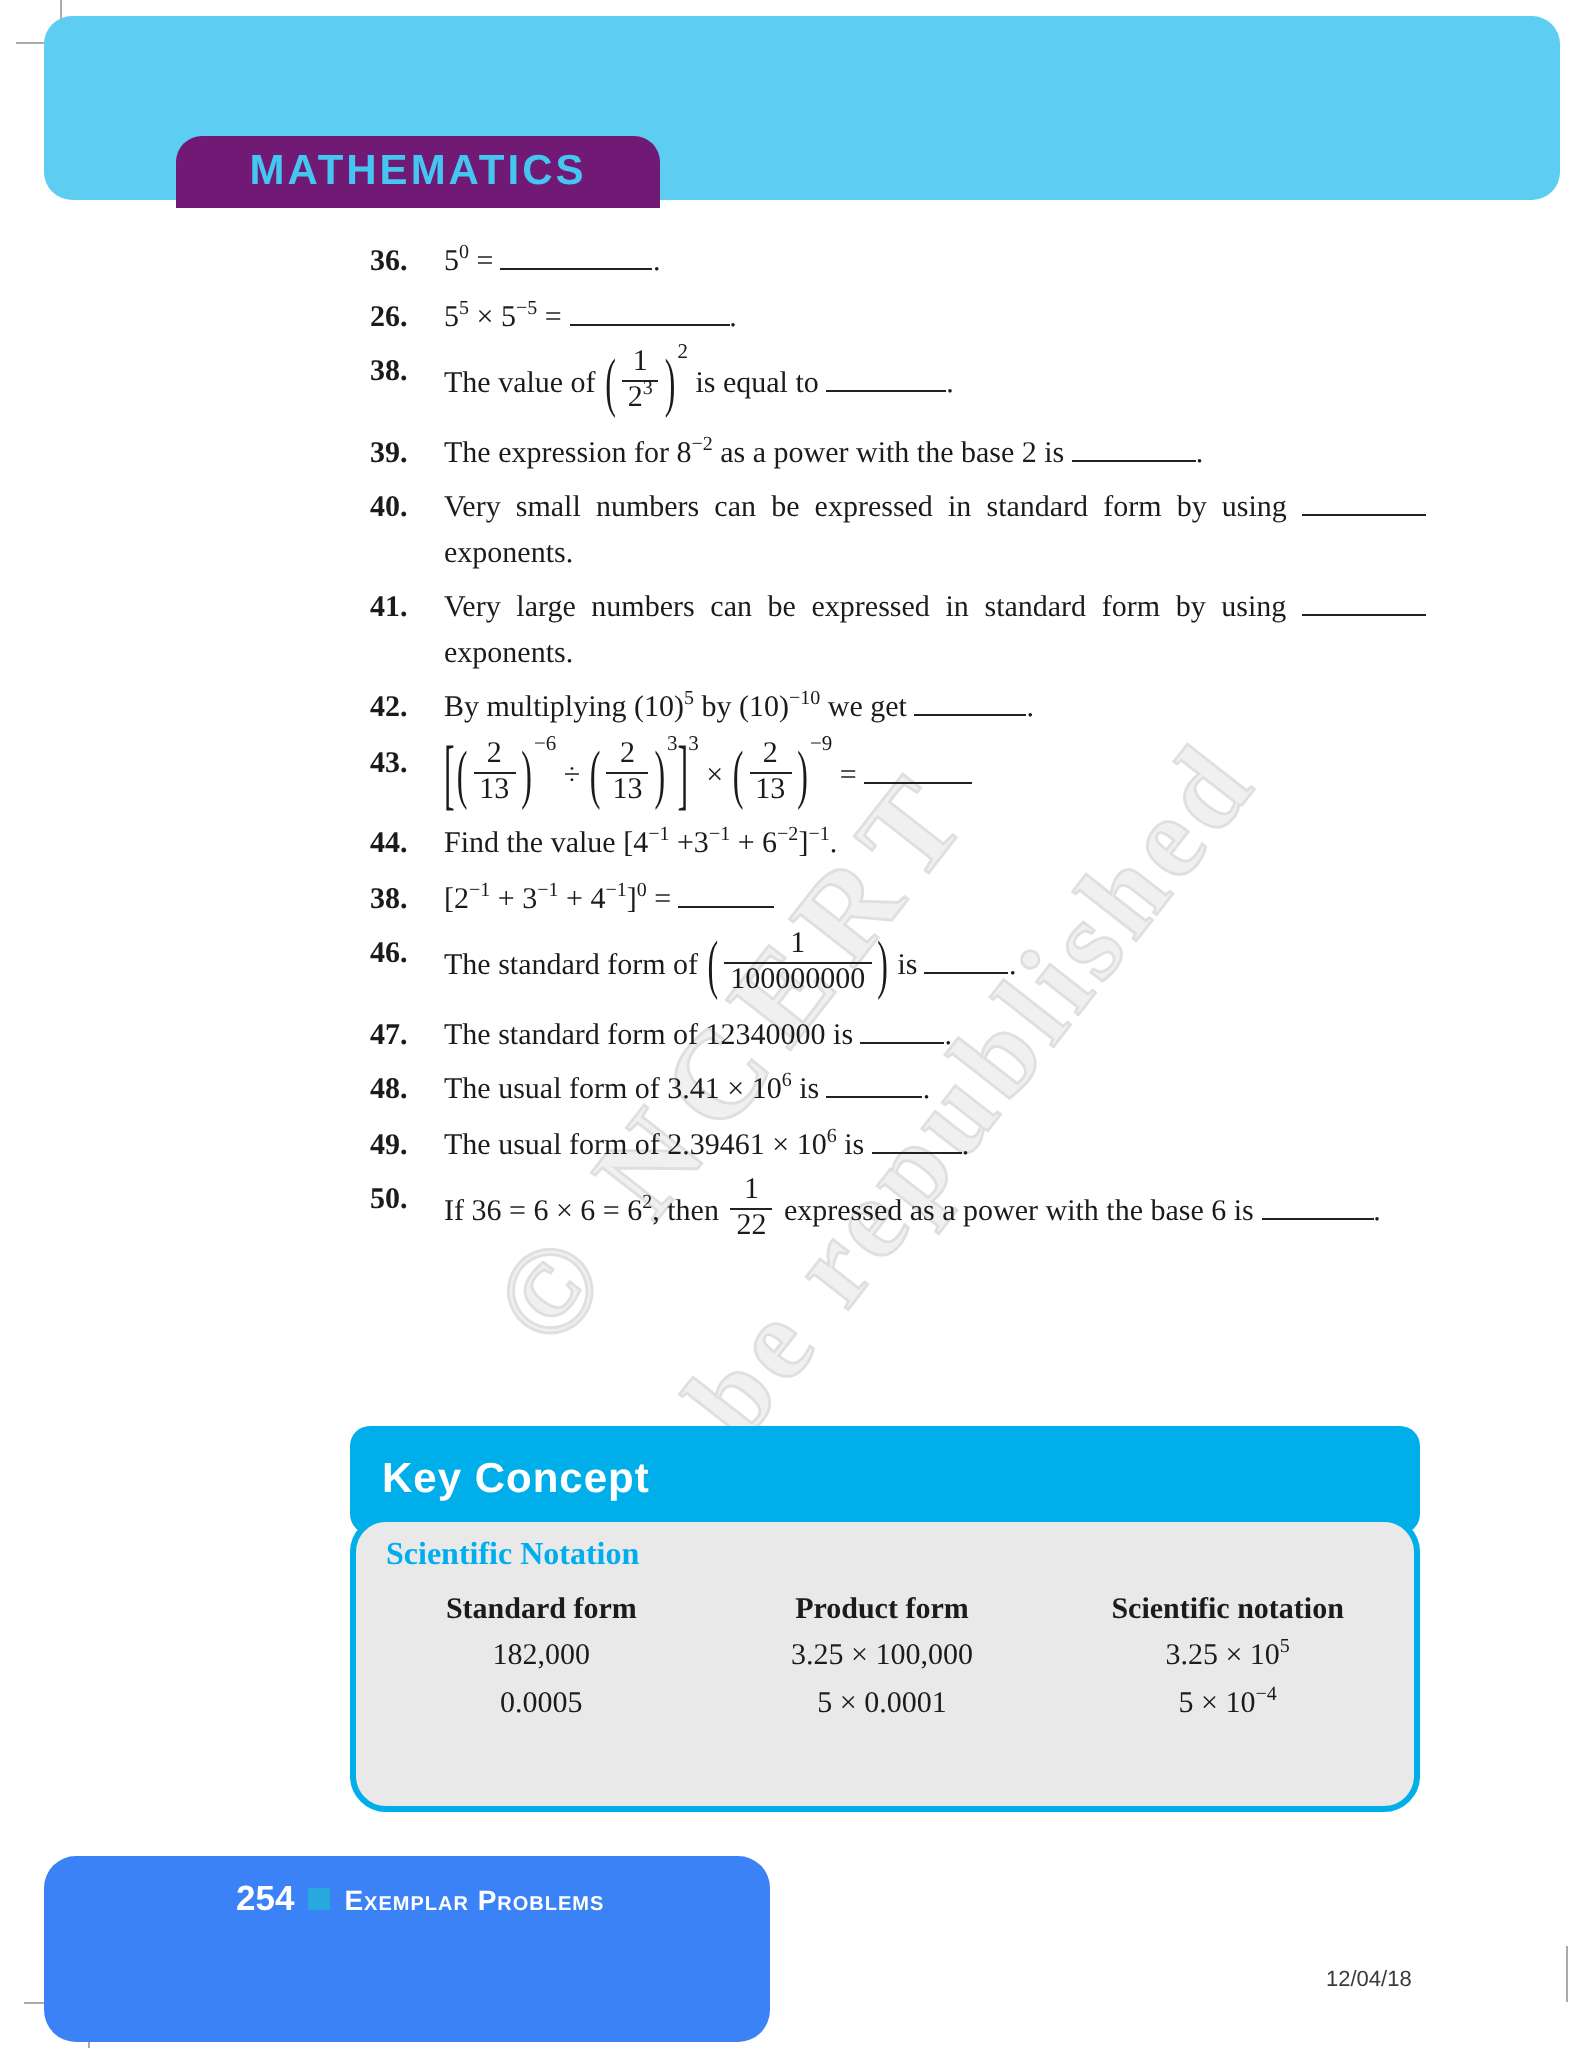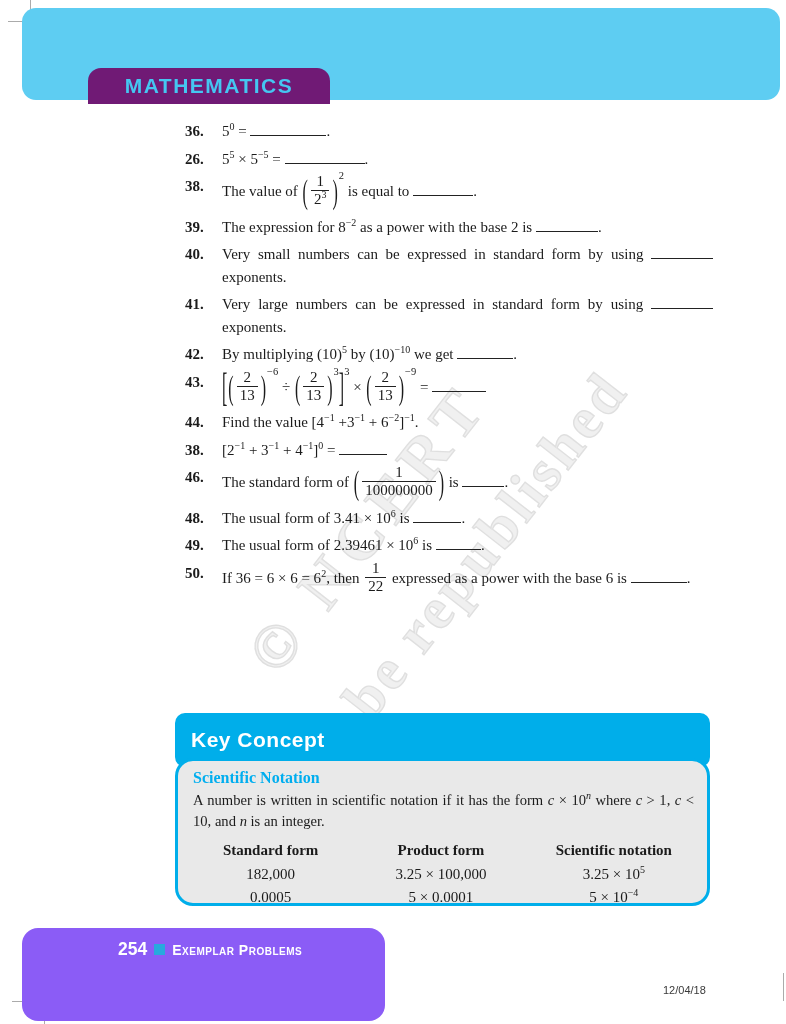--- a/index.html
+++ b/index.html
@@ -45,21 +45,21 @@
   .kc-box{position:absolute;left:175px;top:758px;width:535px;height:148px;box-sizing:border-box;
        background:#e9e9e9;border:3px solid #00aeea;border-radius:18px;z-index:1;padding:8px 13px 15px 15px;}
   .kc-title{font-weight:bold;font-size:16px;color:#00aeef;margin:0 0 3px 0;}
   .kc-body{font-size:14.6px;line-height:1.45;text-align:justify;}
   .kc-table{margin-top:7px;}
   .kc-thead,.kc-tr{display:grid;grid-template-columns:31% 37% 32%;}
   .kc-th{font-weight:bold;font-size:15px;text-align:center;line-height:1.55;}
   .kc-td{font-size:15px;text-align:center;line-height:1.55;}
 
   
-  .f-banner{position:absolute;left:22px;top:928px;width:363px;height:93px;background:#8b5cf6;
+  .f-banner{position:absolute;left:22px;top:928px;width:363px;height:93px;background:#3b82f6;
        border-radius:16px;z-index:1;text-align:center;}
   .f-row{display:flex;align-items:center;gap:7px;padding:11px 0 0 96px;
        font-family:"Liberation Sans",sans-serif;color:#ffffff;}
   .f-num{font-weight:800;font-size:17.5px;}
   .f-sq{width:11px;height:11px;background:#28a9de;display:inline-block;}
   .f-book{font-weight:800;font-size:14px;font-variant:small-caps;letter-spacing:.5px;}
   .f-date{position:absolute;left:663px;top:984px;font-family:"Liberation Sans",sans-serif;
        font-size:11px;color:#3a3a3a;z-index:1;}
 </style>
 </head>
@@ -130,20 +130,24 @@
     <div class="q">
       <span class="qno">38.</span>
       <span class="qtext">[2<sup>−1</sup> + 3<sup>−1</sup> + 4<sup>−1</sup>]<sup>0</sup> = <span class="blank" style="width:48px"></span></span>
     </div>
 
     <div class="q">
       <span class="qno">46.</span>
       <span class="qtext">The standard form of <span class="lp">(</span><span class="frac"><span class="fn">1</span><span class="fd">100000000</span></span><span class="rp">)</span> is <span class="blank" style="width:42px"></span>.</span>
     </div>
 
+    <div class="q">
+      <span class="qno">47.</span>
+      <span class="qtext">The standard form of 12340000 is <span class="blank" style="width:42px"></span>.</span>
+    </div>
 
     <div class="q">
       <span class="qno">48.</span>
       <span class="qtext">The usual form of 3.41 × 10<sup>6</sup> is <span class="blank" style="width:48px"></span>.</span>
     </div>
 
     <div class="q">
       <span class="qno">49.</span>
       <span class="qtext">The usual form of 2.39461 × 10<sup>6</sup> is <span class="blank" style="width:45px"></span>.</span>
     </div>
@@ -152,21 +156,20 @@
       <span class="qno">50.</span>
       <span class="qtext">If 36 = 6 × 6 = 6<sup>2</sup>, then <span class="frac"><span class="fn">1</span><span class="fd">22</span></span> expressed as a power with the base 6 is <span class="blank" style="width:56px"></span>.</span>
     </div>
   </div>
 
   <div class="kc-bar">
     <span class="lbl">Key Concept</span>
   </div>
   <div class="kc-box">
     <div class="kc-title">Scientific Notation</div>
-    <div class="kc-body">A number is written in scientific notation if it has the form <i>c</i> × 10<sup><i>n</i></sup> where <i>c</i> &gt; 1, <i>c</i> &lt; 10, and <i>n</i> is an integer.</div>
     <div class="kc-table">
       <div class="kc-thead">
           <div class="kc-th">Standard form</div>
           <div class="kc-th">Product form</div>
           <div class="kc-th">Scientific notation</div>
         </div>
       <div>
           <div class="kc-tr">
             <div class="kc-td">182,000</div>
             <div class="kc-td">3.25 × 100,000</div>

